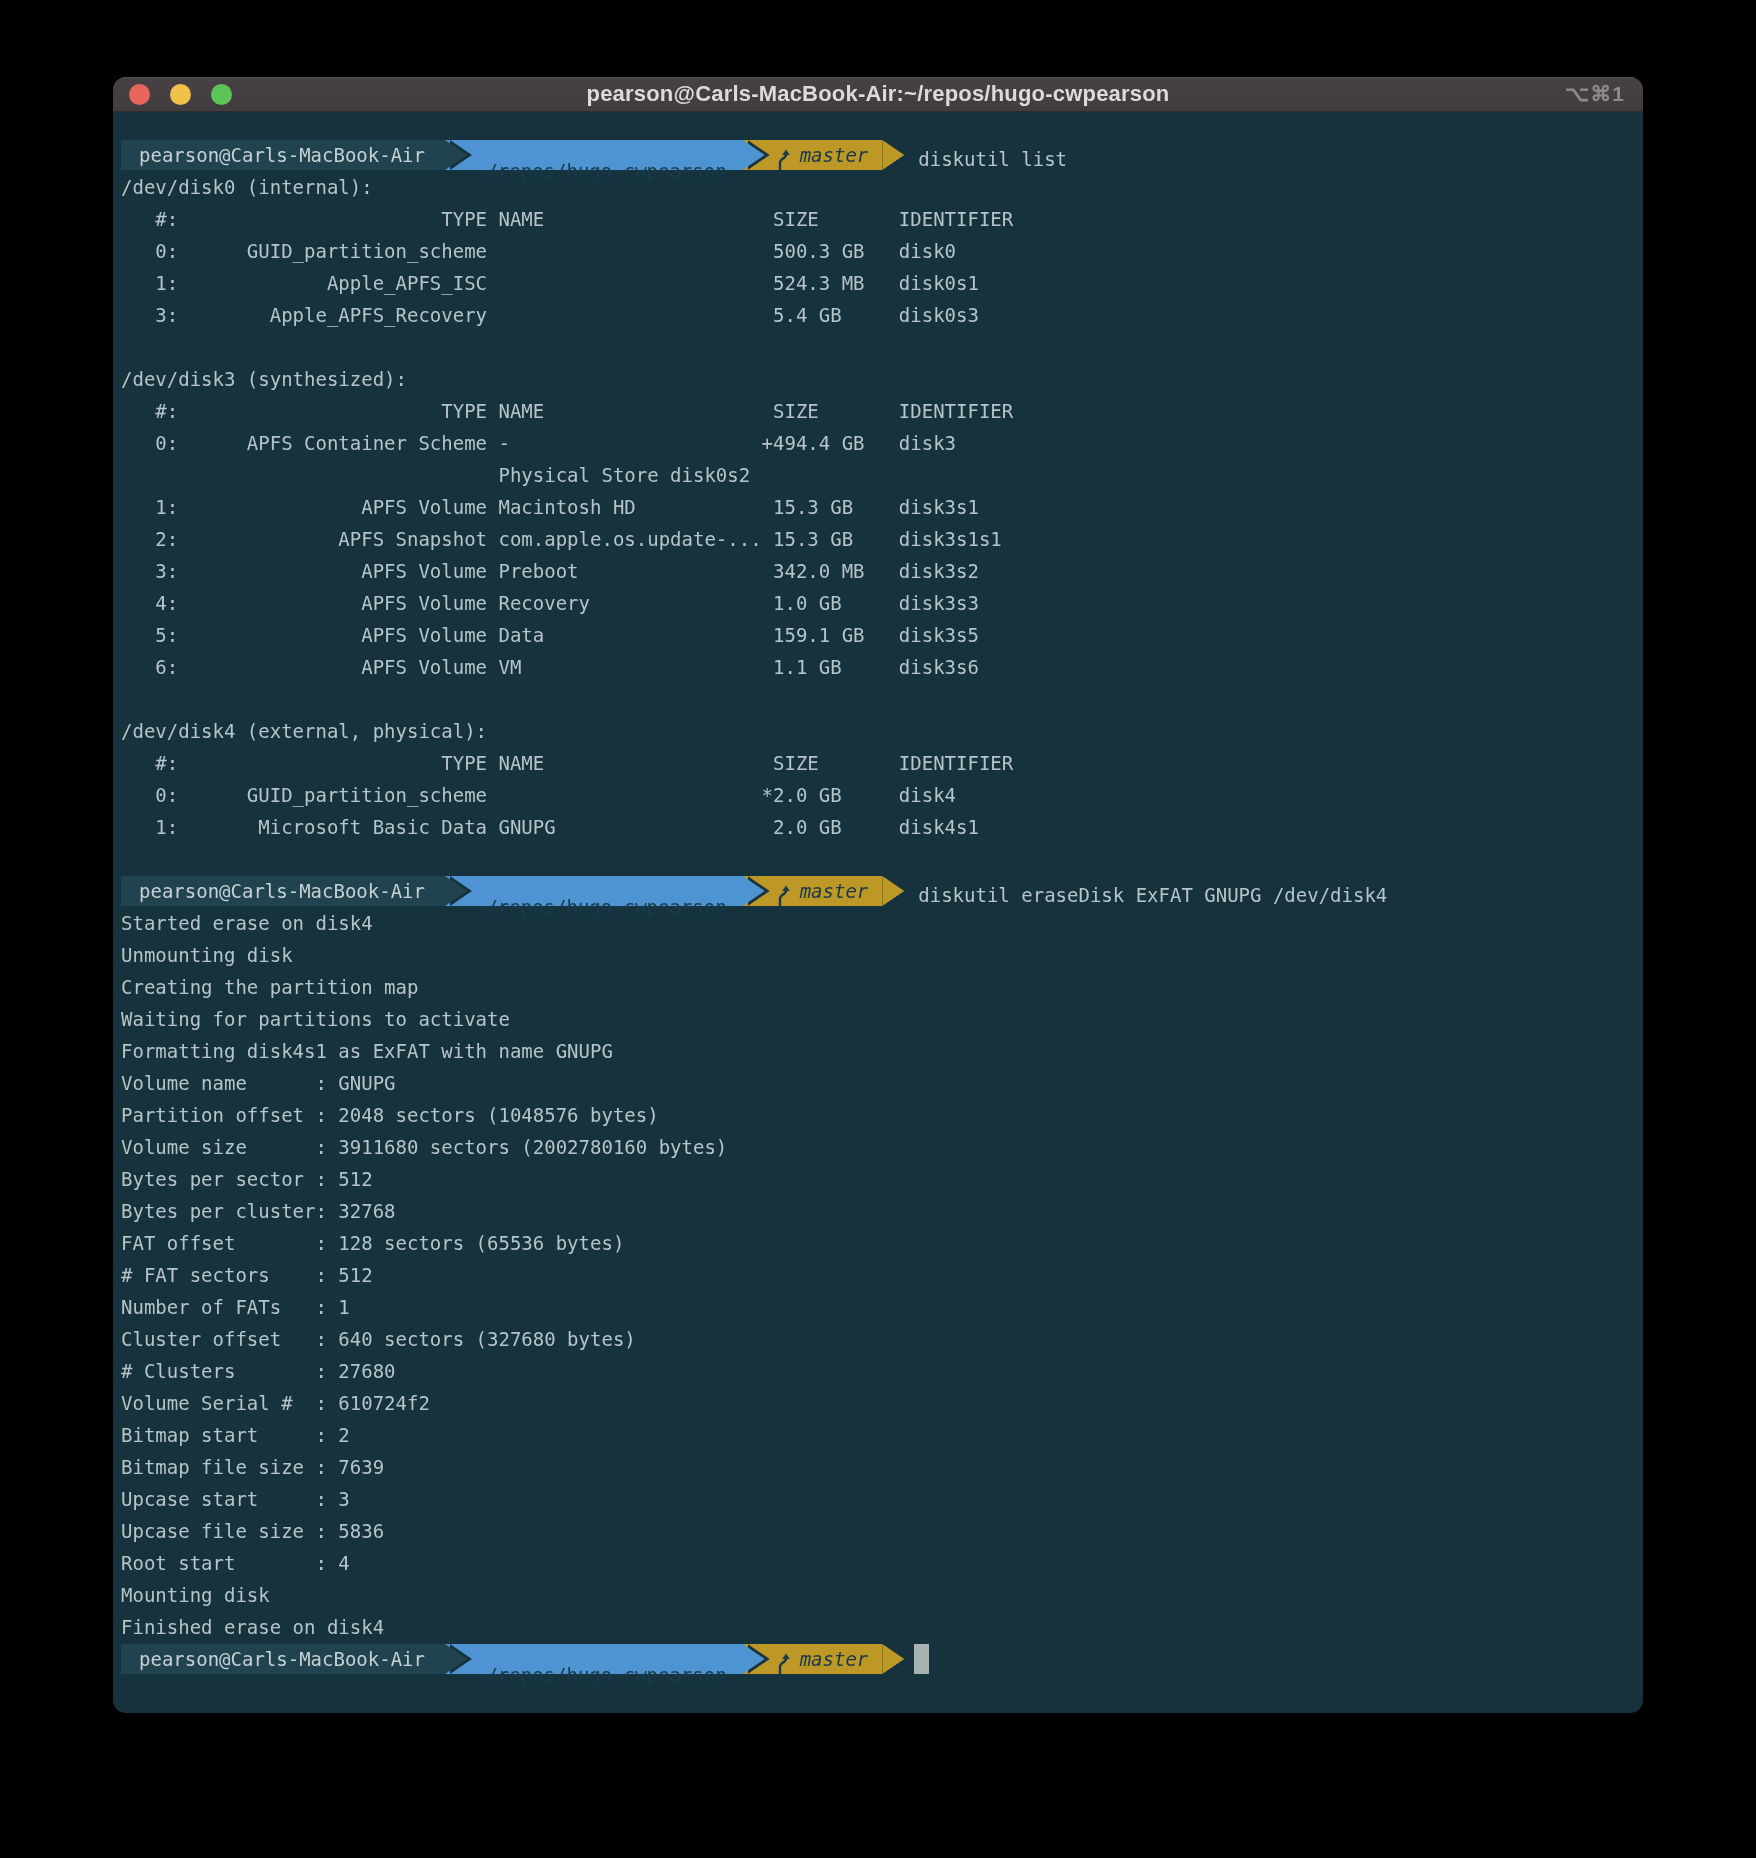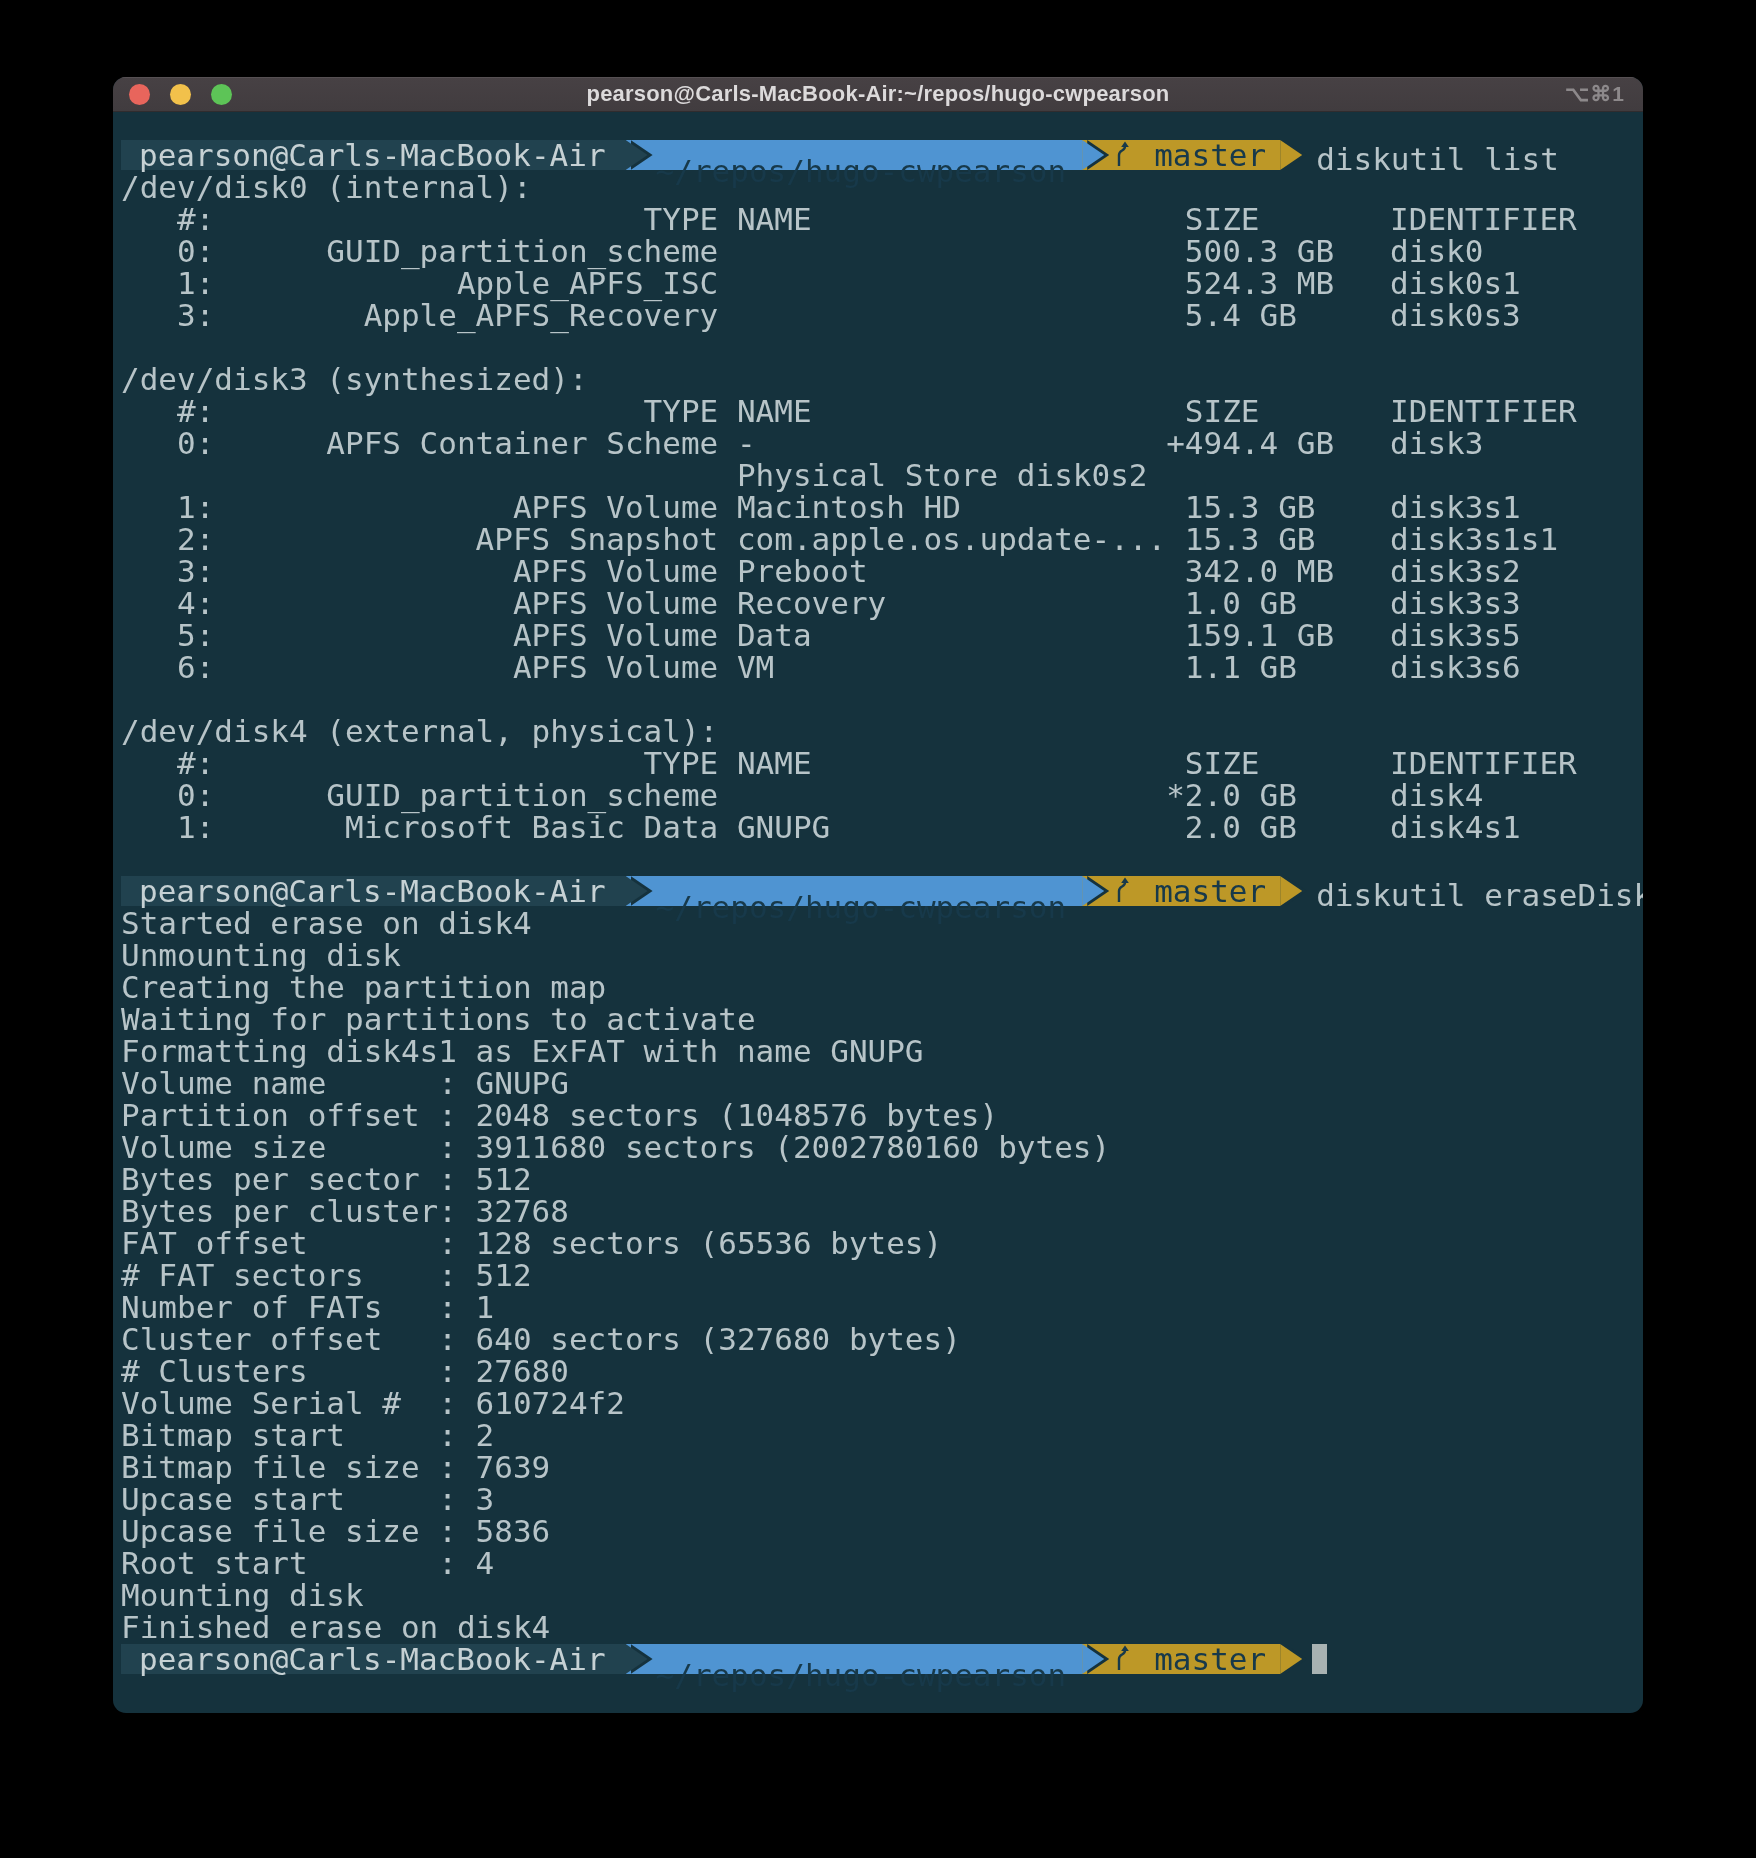--- a/index.html
+++ b/index.html
@@ -31,31 +31,31 @@
   .shortcut{
     position:absolute; right:18px; top:0; height:100%;
     display:flex; align-items:center;
     color:#8d898b; font-size:21px; font-weight:700; letter-spacing:1px;
   }
 
   .term{
     position:absolute; top:54px; left:0; right:0; bottom:0;
     padding:8px 8px 0 8px;
     font-family:"DejaVu Sans Mono", monospace;
-    font-size:31px;
+    font-size:19px;
     color:var(--text);
     cursor:text;
   }
   .line{height:32px; line-height:32px; white-space:pre;}
 
   .prompt-row{display:flex; align-items:center;}
   .seg{height:30px; line-height:30px; white-space:pre;}
   .seg-user{background:var(--seg-user-bg); color:var(--seg-user-text); padding:0 20px 0 18px;}
   .seg-path{background:var(--path-bg); color:var(--seg-dark-text); padding:16px 16px 0 8px;}
-  .seg-branch{background:var(--branch-bg); color:var(--seg-dark-text); padding:0 14px 0 10px; display:flex; align-items:flex-start; gap:24px;}
+  .seg-branch{background:var(--branch-bg); color:var(--seg-dark-text); padding:0 14px 0 10px; display:flex; align-items:flex-end; gap:9px;font-style:italic;}
   .psep{width:22px; height:30px; position:relative; flex:none;}
   .psep .b1{position:absolute; inset:0; background:var(--nx);}
   .psep .b2{position:absolute; inset:0; background:var(--term-bg); clip-path:polygon(0 0,100% 50%,0 100%); transform:translateX(5px);}
   .psep .b3{position:absolute; inset:0; background:var(--pv); clip-path:polygon(0 0,100% 50%,0 100%);}
   .cmd{margin-left:14px; color:var(--text);margin-top:8px;}
   .cursor{width:15px; height:30px; background:var(--cursor); margin-left:10px; flex:none;}
   .branch-glyph{display:inline-block; width:16px; height:26px; margin-bottom:-4px;}
 </style>
 </head>
 <body>

